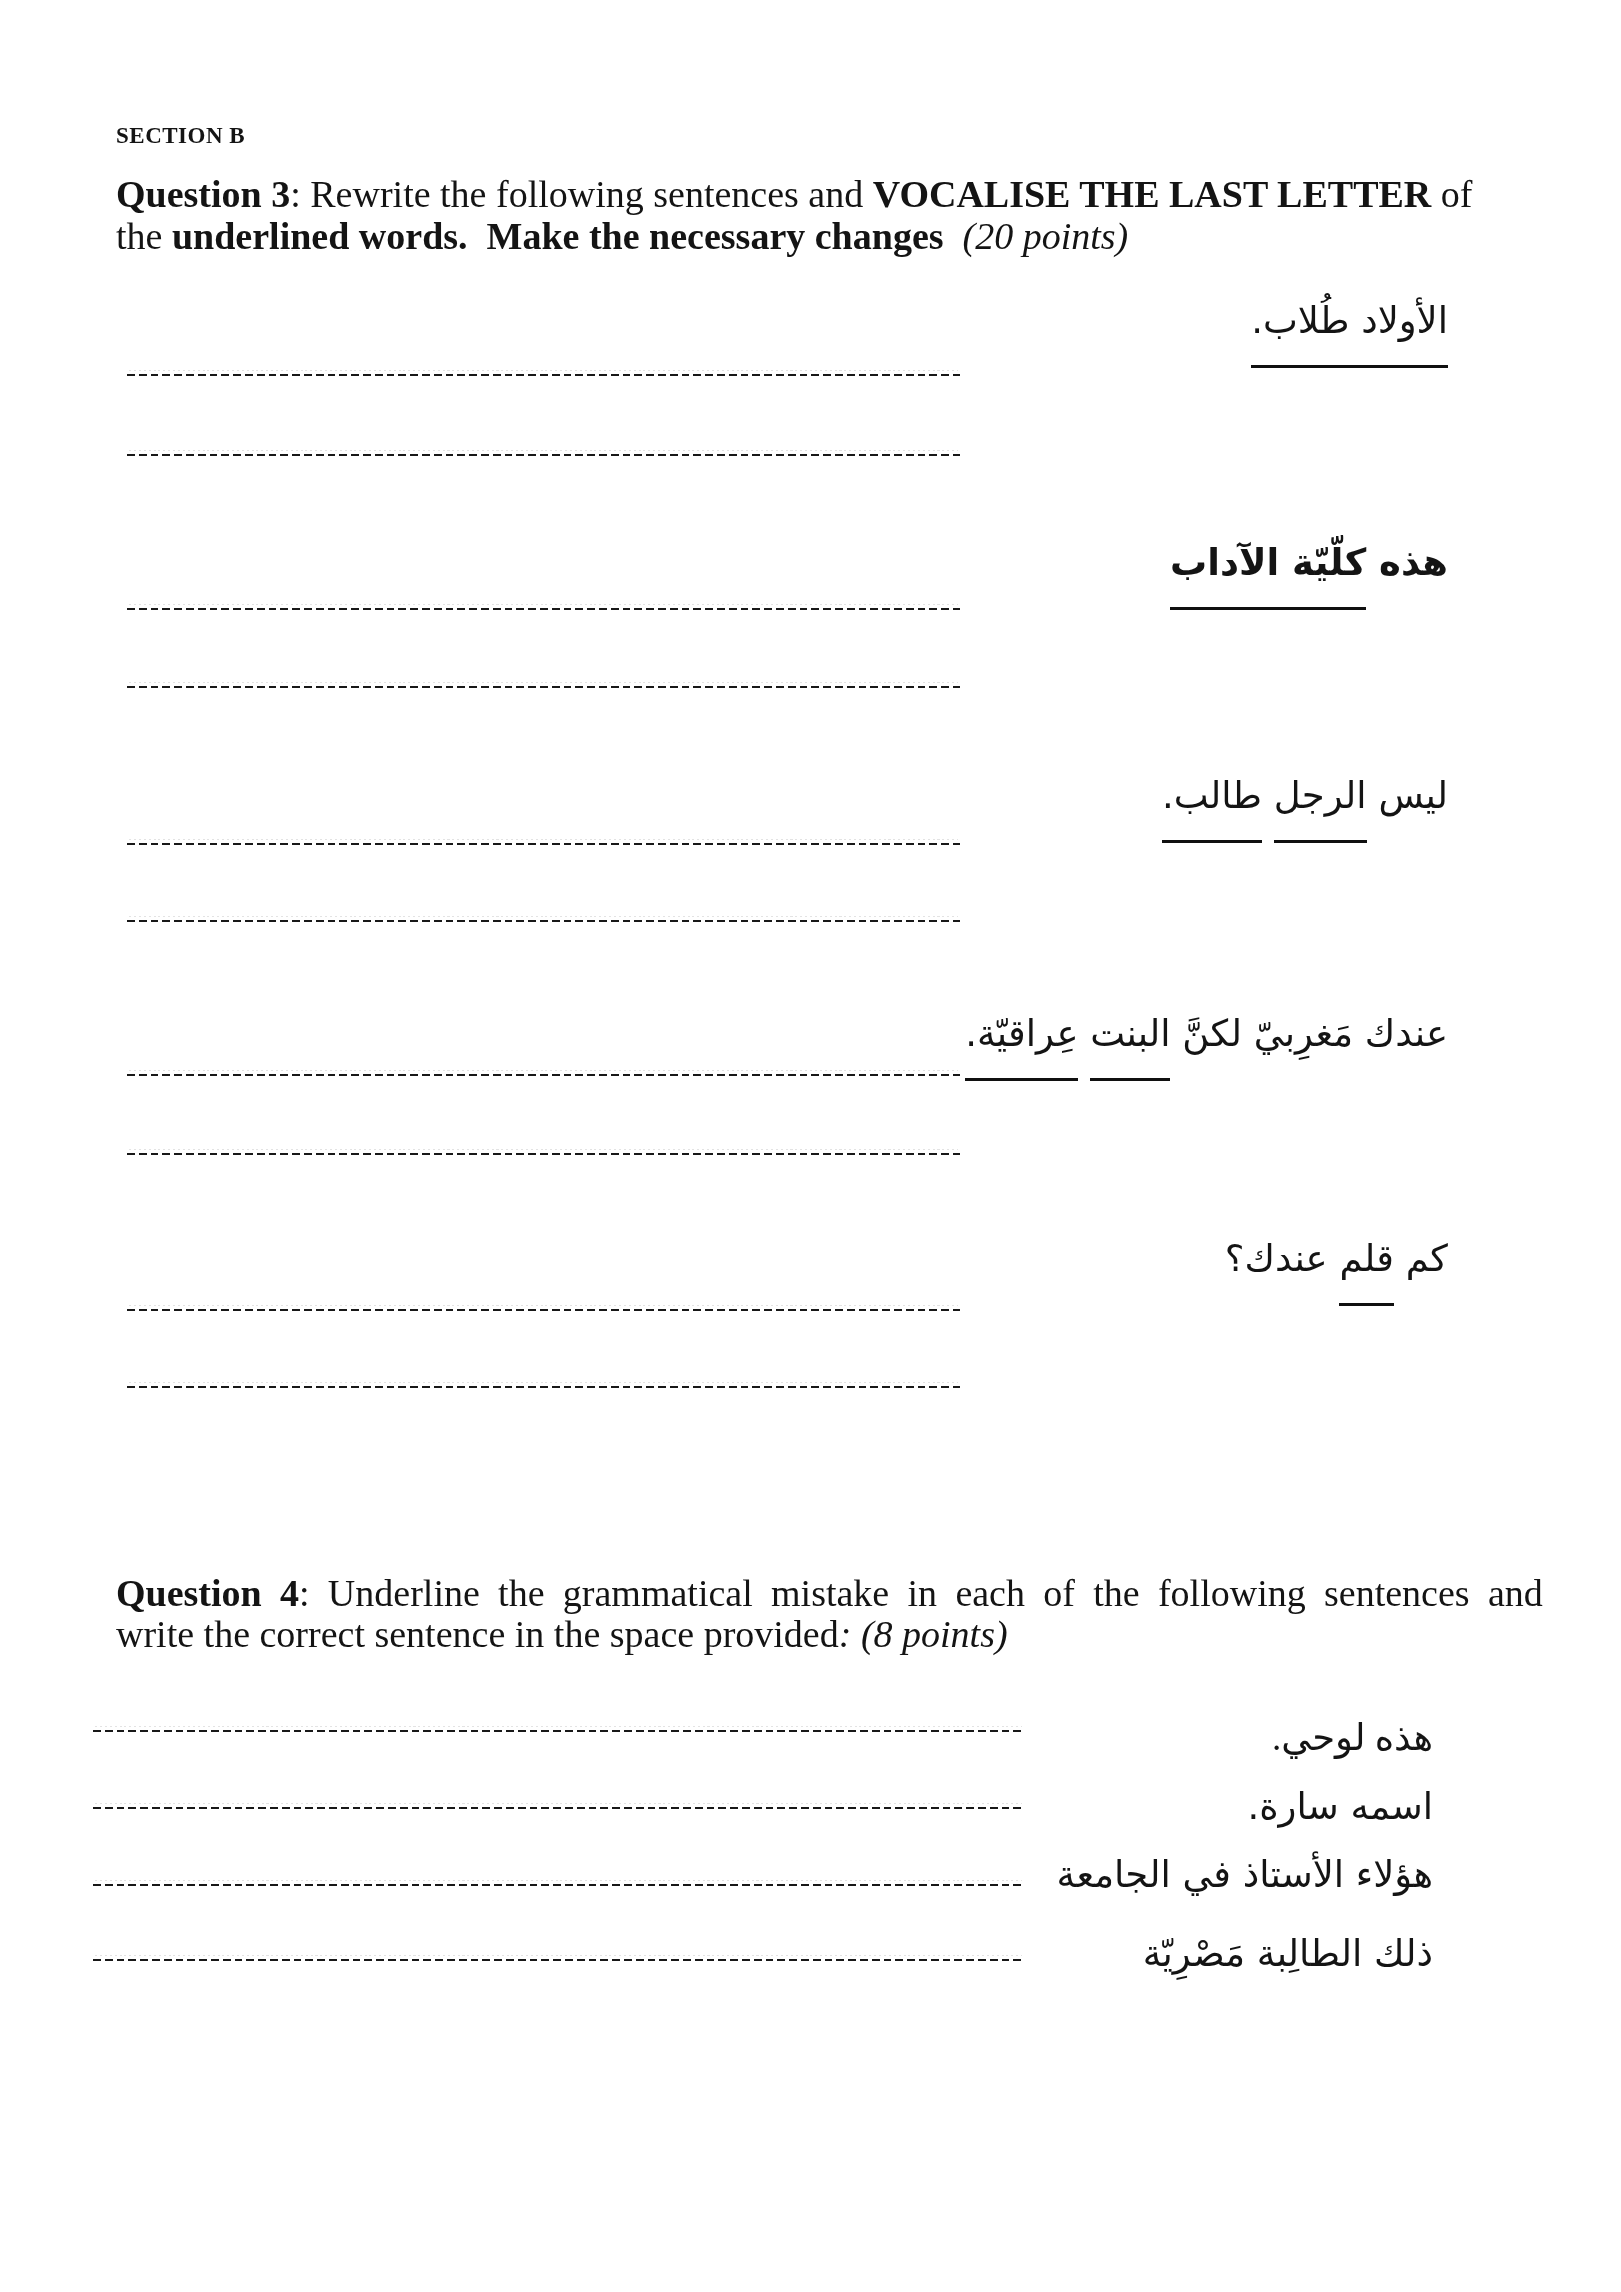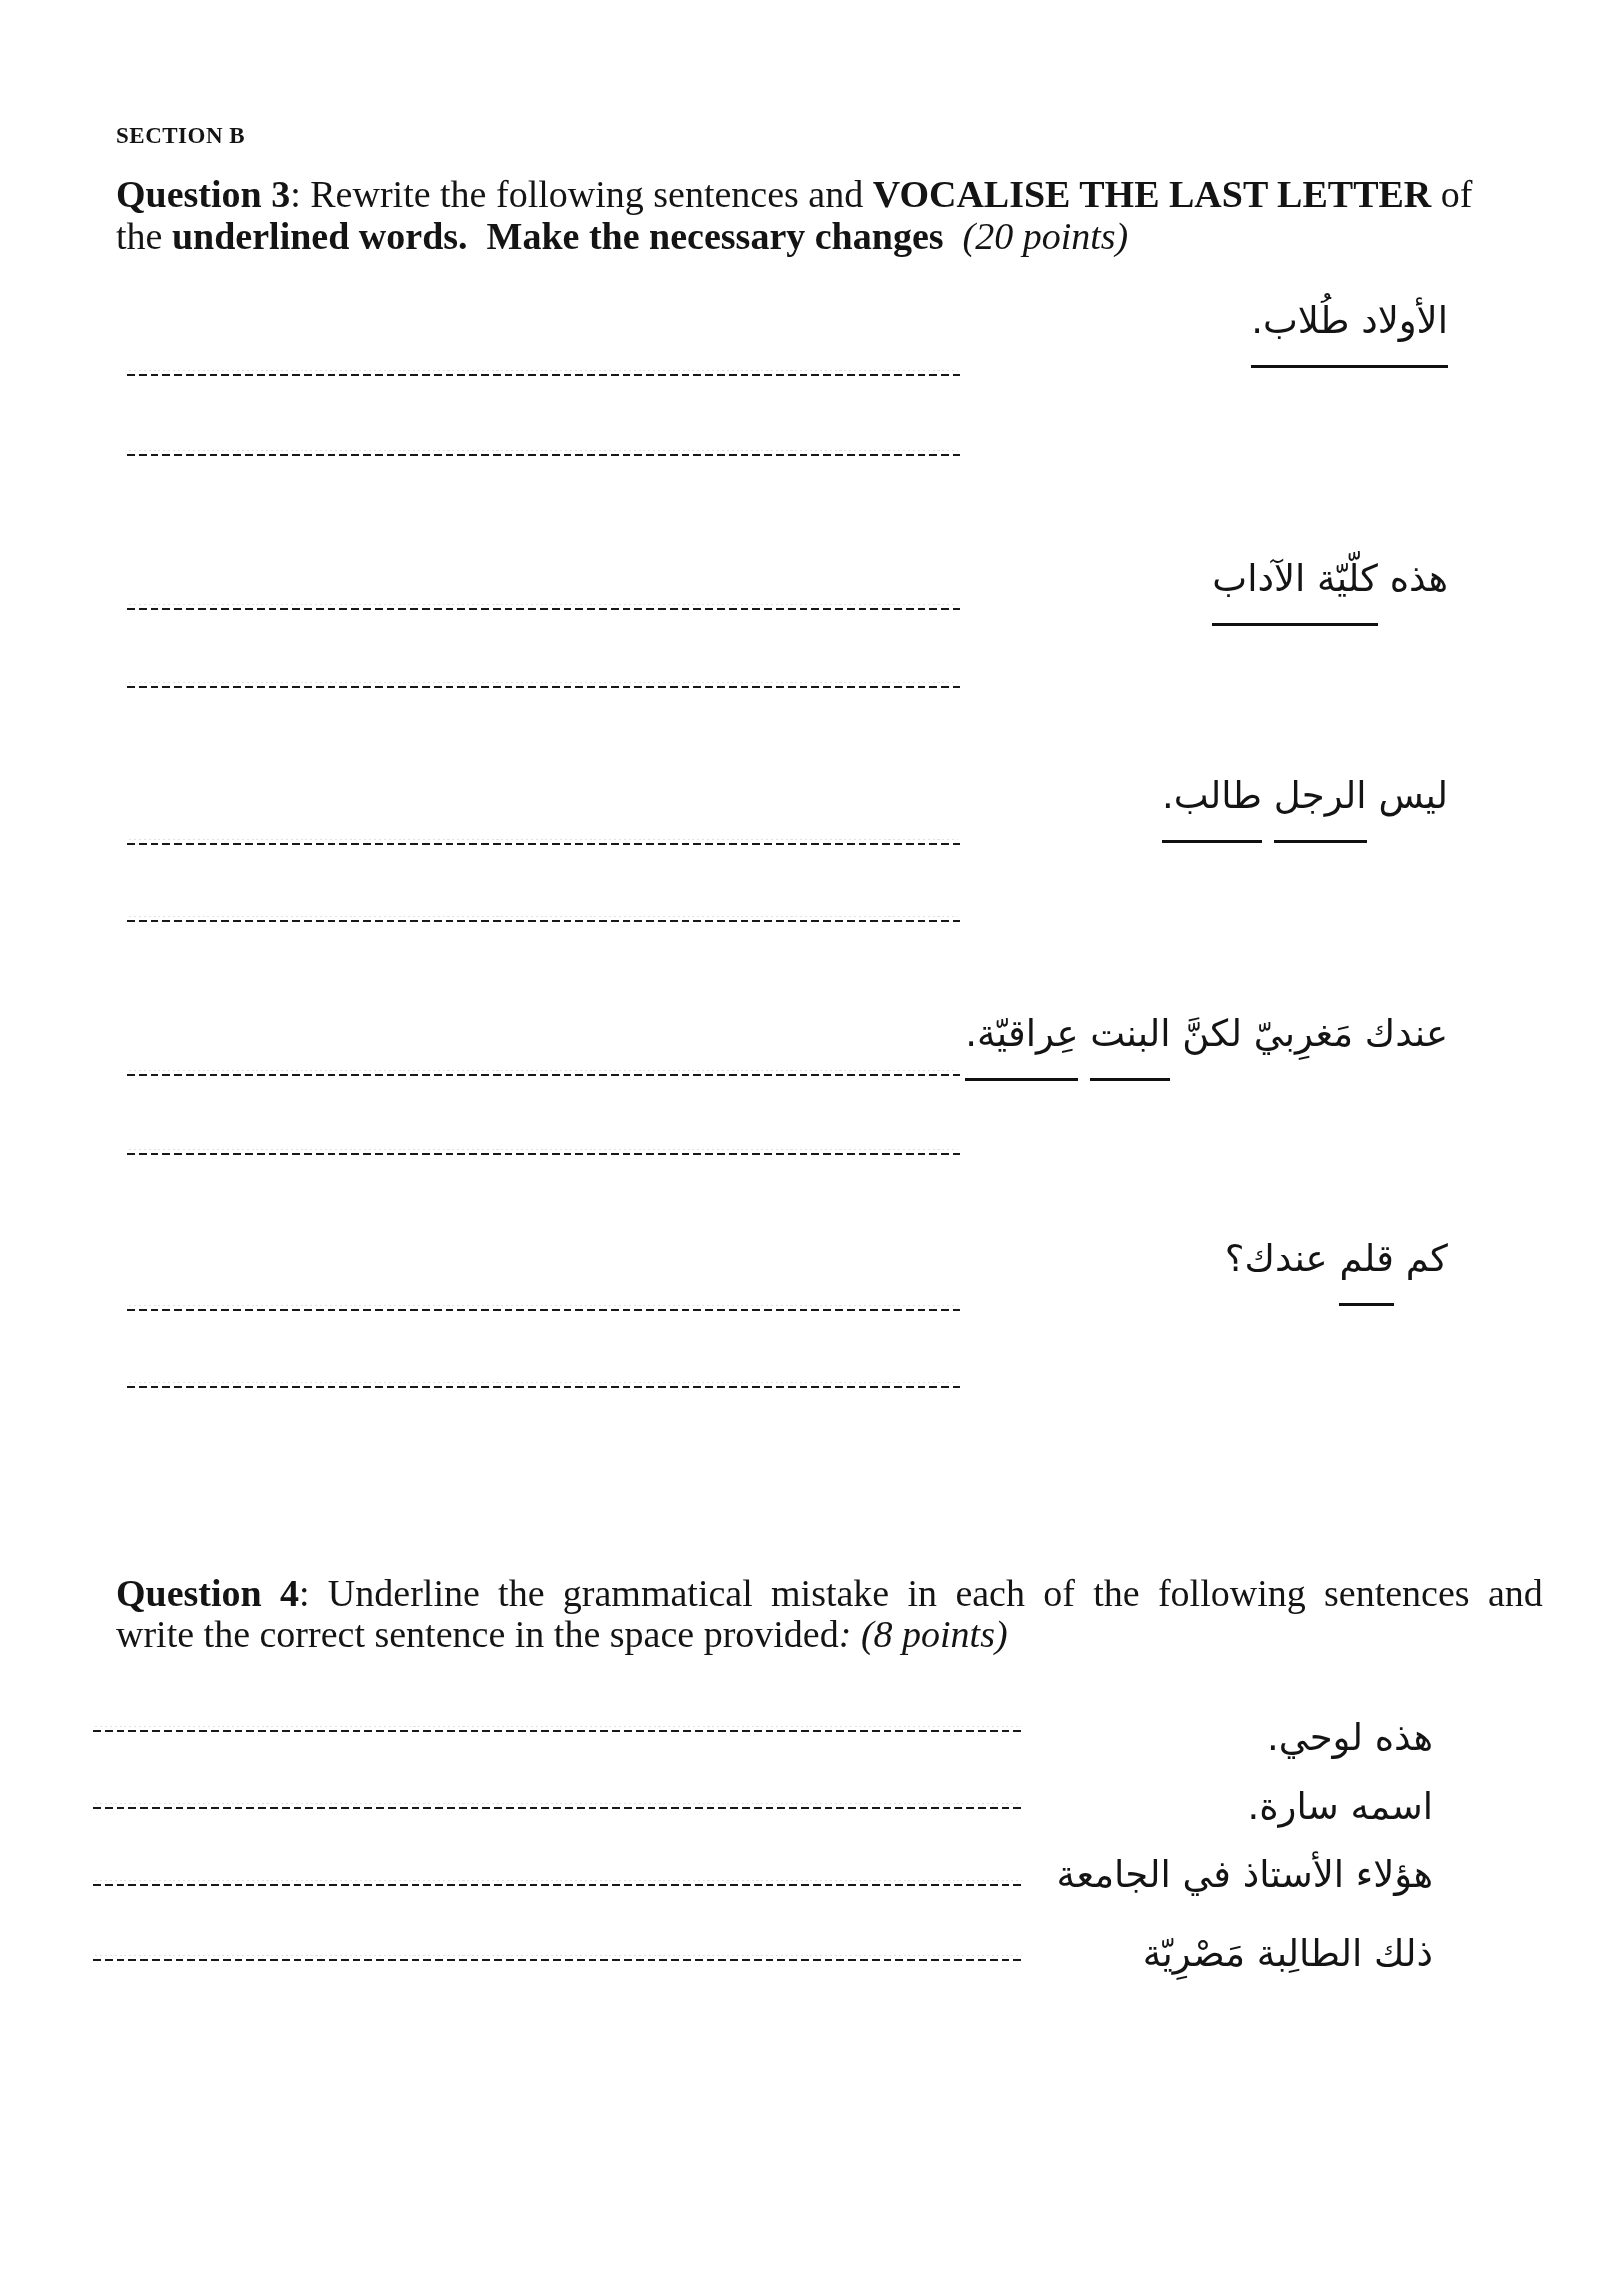--- a/index.html
+++ b/index.html
@@ -61,39 +61,39 @@
 <div class="page en">
   <div class="section-title">SECTION B</div>
 
   <div class="intro-line" id="q3l1"><span class="b">Question 3</span><span>: Rewrite the following sentences and </span><span class="b">VOCALISE THE LAST LETTER</span><span> of</span></div>
   <div class="intro-line" id="q3l2"><span>the </span><span class="b">underlined words.  Make the necessary changes</span><span>  </span><span class="i">(20 points)</span></div>
 
   <div id="q3-items">
       <div class="ar-sentence ar q3-sent" dir="rtl" style="top: 299px;"><span class="u">الأولاد طُلاب.</span></div>
       <div class="answer-line q3-line" style="top: 374px;"></div>
       <div class="answer-line q3-line" style="top: 454px;"></div>
-      <div class="ar-sentence ar q3-sent" dir="rtl" style="top: 557px;"><span>هذه </span><span class="u">كلّيّة الآداب</span></div>
+      <div class="ar-sentence ar q3-sent" dir="rtl" style="top: 541px; font-weight: bold;"><span>هذه </span><span class="u">كلّيّة الآداب</span></div>
       <div class="answer-line q3-line" style="top: 608px;"></div>
       <div class="answer-line q3-line" style="top: 686px;"></div>
       <div class="ar-sentence ar q3-sent" dir="rtl" style="top: 774px;"><span>ليس </span><span class="u">الرجل</span><span> </span><span class="u">طالب.</span></div>
       <div class="answer-line q3-line" style="top: 843px;"></div>
       <div class="answer-line q3-line" style="top: 920px;"></div>
       <div class="ar-sentence ar q3-sent" dir="rtl" style="top: 1012px;"><span>عندك مَغرِبيّ لكنَّ </span><span class="u">البنت</span><span> </span><span class="u">عِراقيّة.</span></div>
       <div class="answer-line q3-line" style="top: 1074px;"></div>
       <div class="answer-line q3-line" style="top: 1153px;"></div>
       <div class="ar-sentence ar q3-sent" dir="rtl" style="top: 1237px;"><span>كم </span><span class="u">قلم</span><span> عندك؟</span></div>
       <div class="answer-line q3-line" style="top: 1309px;"></div>
       <div class="answer-line q3-line" style="top: 1386px;"></div>
     </div>
 
   <div class="intro-line" id="q4l1"><span class="b">Question 4</span><span>: Underline the grammatical mistake in each of the following sentences and</span></div>
   <div class="intro-line" id="q4l2"><span>write the correct sentence in the space provided</span><span class="i">: </span><span class="i">(8 points)</span></div>
 
   <div id="q4-items">
-      <div class="ar-sentence ar q4-sent" dir="rtl" style="top: 1716px;">هذه لوحي.</div>
+      <div class="ar-sentence ar q4-sent" dir="rtl" style="top: 1716px; font-family: Liberation Serif, serif;">هذه لوحي.</div>
       <div class="answer-line q4-line" style="top: 1730px;"></div>
       <div class="ar-sentence ar q4-sent" dir="rtl" style="top: 1785px;">اسمه سارة.</div>
       <div class="answer-line q4-line" style="top: 1807px;"></div>
       <div class="ar-sentence ar q4-sent" dir="rtl" style="top: 1853px;">هؤلاء الأستاذ في الجامعة</div>
       <div class="answer-line q4-line" style="top: 1884px;"></div>
       <div class="ar-sentence ar q4-sent" dir="rtl" style="top: 1932px;">ذلك الطالِبة مَصْرِيّة</div>
       <div class="answer-line q4-line" style="top: 1959px;"></div>
     </div>
 </div>
 

